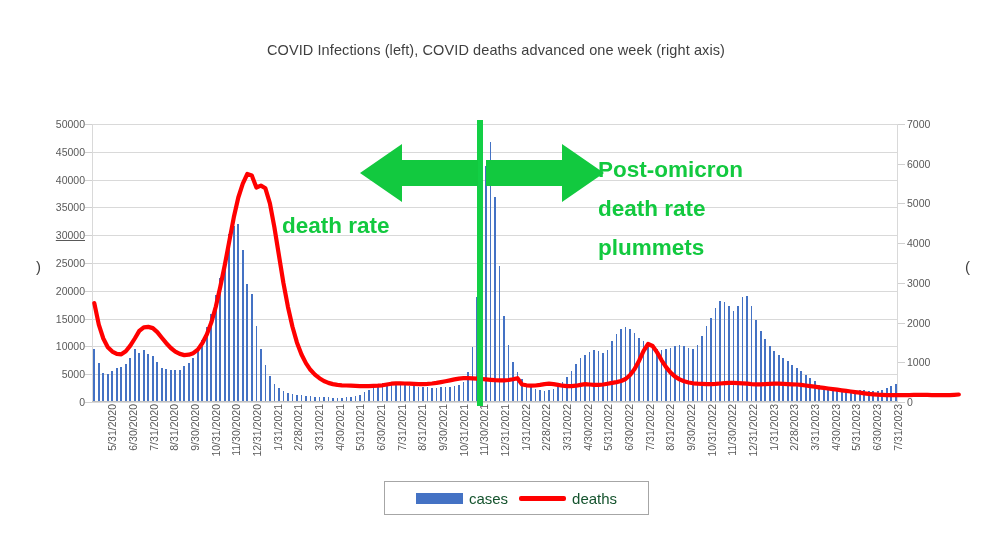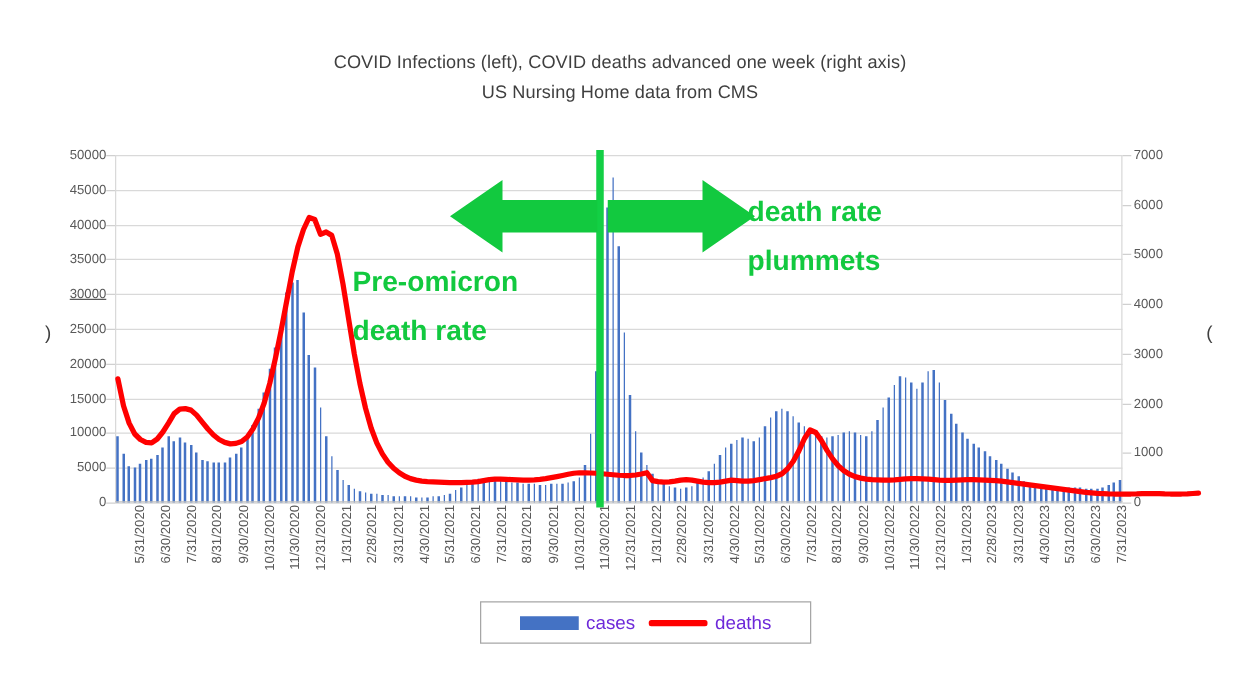--- a/index.html
+++ b/index.html
@@ -67,30 +67,29 @@
 
   
   .legend{
     position:absolute;left:384px;top:481px;width:263px;height:32px;
     border:1px solid #a6a6a6;background:#fff;
     display:flex;align-items:center;justify-content:center;gap:11px;
   }
   .legend-item{display:flex;align-items:center;gap:6px;}
   .swatch-bar{width:47px;height:11px;background:#4472c4;}
   .swatch-line{width:47px;height:5px;background:#ff0000;border-radius:2px;}
-  .legend-label{font-size:15px;color:#6d28d9;}
+  .legend-label{font-size:15px;color:#14532d;}
 </style>
 </head>
 <body>
 
 <div id="chart-root">
 
   <div class="title-block">
     <div class="title-line">COVID Infections (left), COVID deaths advanced one week (right axis)</div>
-    <div class="title-line">US Nursing Home data from CMS</div>
   </div>
 
   <div class="axis-glyph" id="axis-glyph-left">)</div>
   <div class="axis-glyph" id="axis-glyph-right">(</div>
 
   <div class="plot" id="plot">
     <div id="gridlines">
         <div class="gridline" style="top: 278px;"></div>
         <div class="gridline" style="top: 250.2px;"></div>
         <div class="gridline" style="top: 222.4px;"></div>
@@ -337,25 +336,25 @@
   <div class="vline"></div>
 
   <svg class="arrow" id="arrow-left" style="left:360px;top:142px;" width="118" height="62" viewBox="0 0 118 62">
     <polygon points="0,31 42,2 42,18 118,18 118,44 42,44 42,60" fill="#12c93f"></polygon>
   </svg>
   <svg class="arrow" id="arrow-right" style="left:486px;top:142px;" width="118" height="62" viewBox="0 0 118 62">
     <polygon points="118,31 76,2 76,18 0,18 0,44 76,44 76,60" fill="#12c93f"></polygon>
   </svg>
 
   <div class="anno-text" id="anno-pre">
-    <div>Pre-omicron</div>
     <div>death rate</div>
   </div>
 
   <div class="anno-text" id="anno-post">
+    <div>Post-omicron</div>
     <div>death rate</div>
     <div>plummets</div>
   </div>
 
   <div class="xlabels" id="xlabels">
       <div class="xlabel" style="left: 14.3333px;">5/31/2020</div>
       <div class="xlabel" style="left: 35px;">6/30/2020</div>
       <div class="xlabel" style="left: 55.6667px;">7/31/2020</div>
       <div class="xlabel" style="left: 76.3333px;">8/31/2020</div>
       <div class="xlabel" style="left: 97px;">9/30/2020</div>

